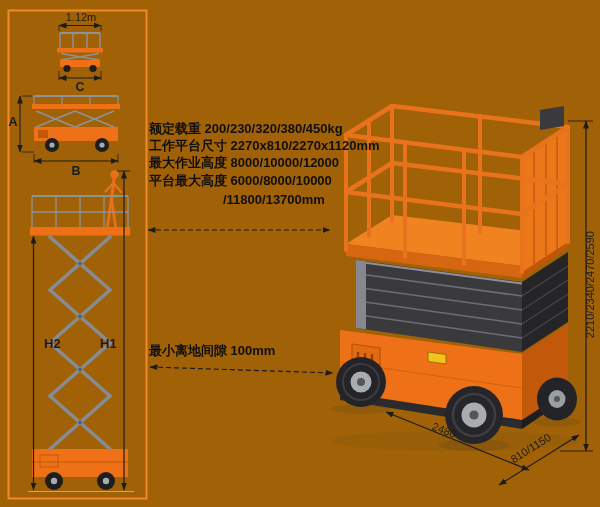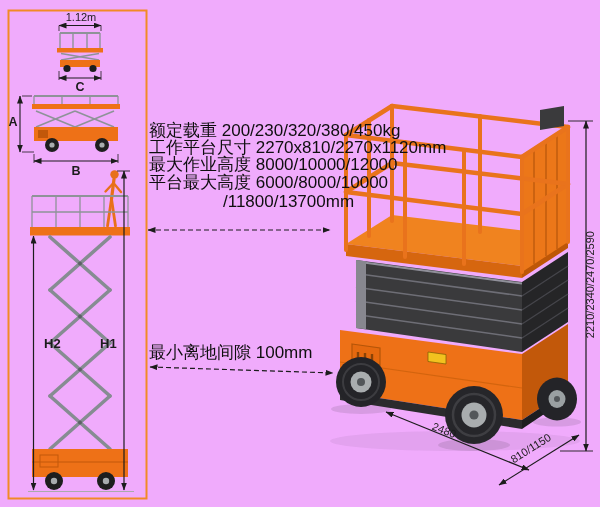--- a/index.html
+++ b/index.html
@@ -1,20 +1,20 @@
 <!DOCTYPE html>
 <html><head>
 <meta charset="utf-8">
 <style>
   html,body{margin:0;padding:0;background:#fff;}
-  #root{position:relative;width:600px;height:507px;background:#f0abfc;
+  #root{position:relative;width:600px;height:507px;background:#a16207;
         font-family:"Liberation Sans","DejaVu Sans",sans-serif;overflow:hidden;}
   #art{position:absolute;left:0;top:0;}
   .lbl{position:absolute;color:#141414;white-space:pre;line-height:1.2;}
-  .spec{font-size:17px;color:#0f0f0f;}
+  .spec{font-size:13px;color:#0f0f0f;font-weight:bold;}
   .dim{font-size:11px;color:#1c1c1c;}
   .dimb{font-size:12.5px;font-weight:bold;color:#1c1c1c;}
   .dimh{font-size:13px;font-weight:bold;color:#1c1c1c;}
   .rot{text-align:center;}
 </style>
 </head>
 <body>
 
 <div id="root">
 

